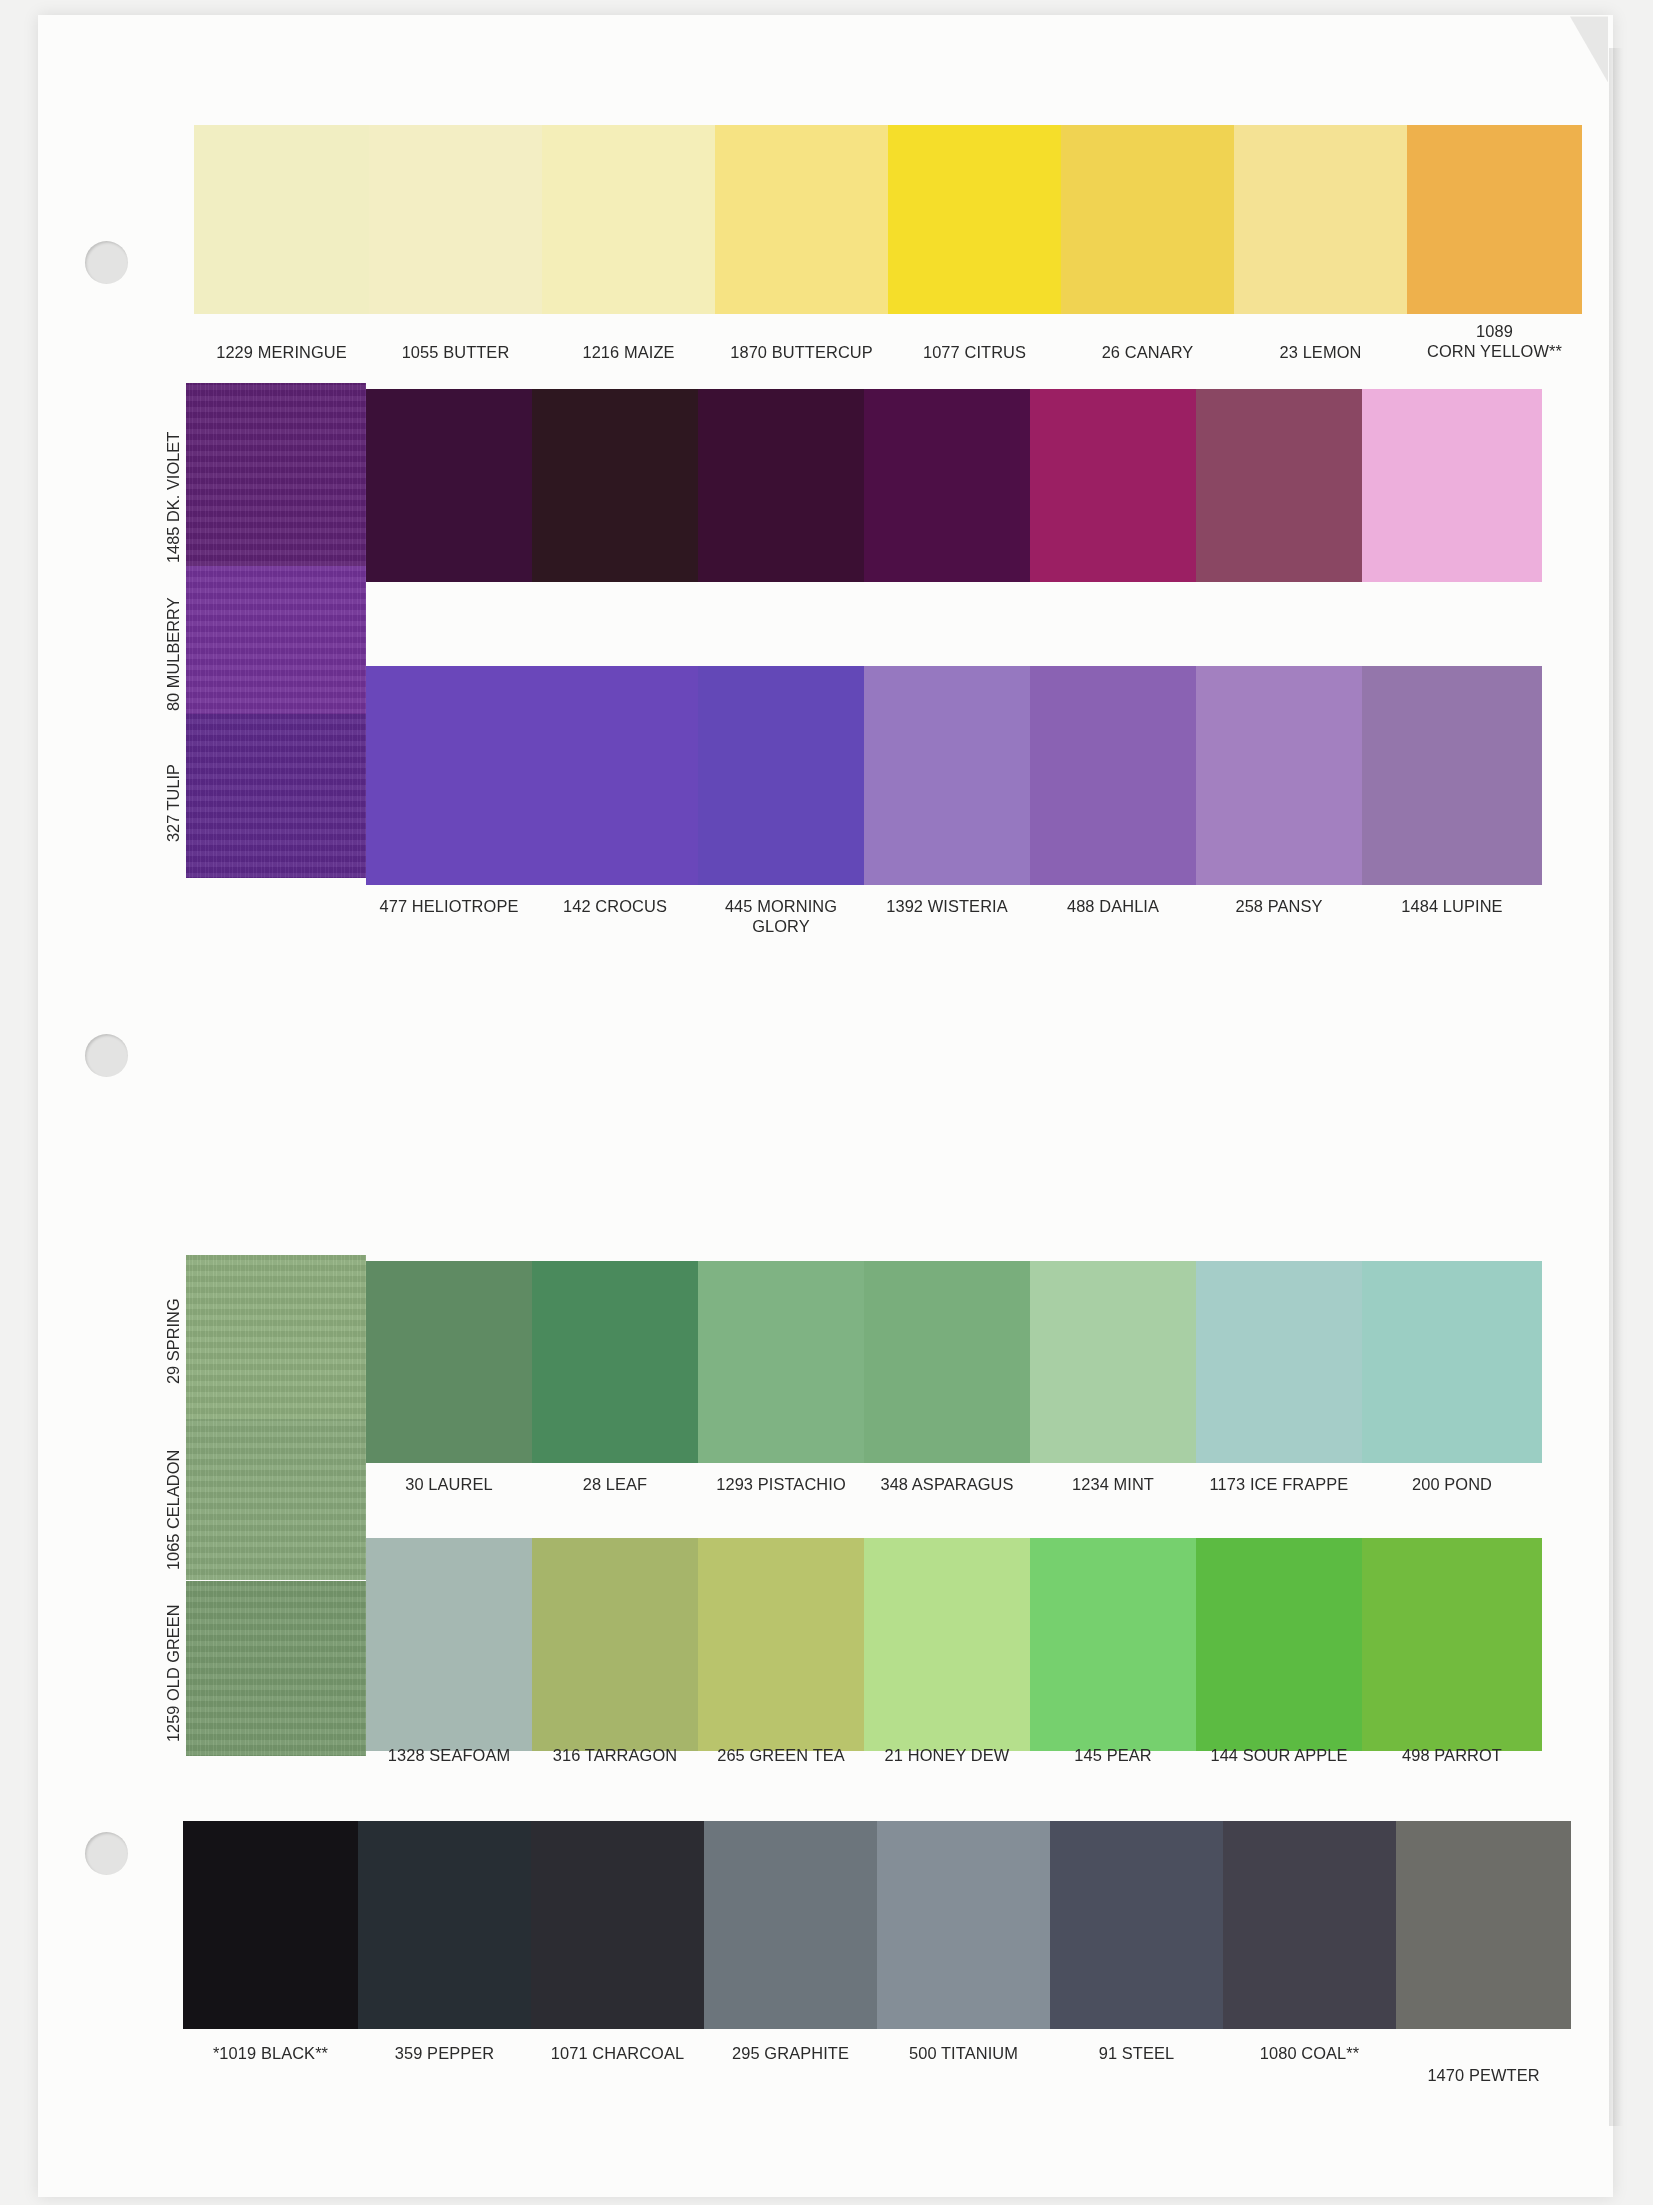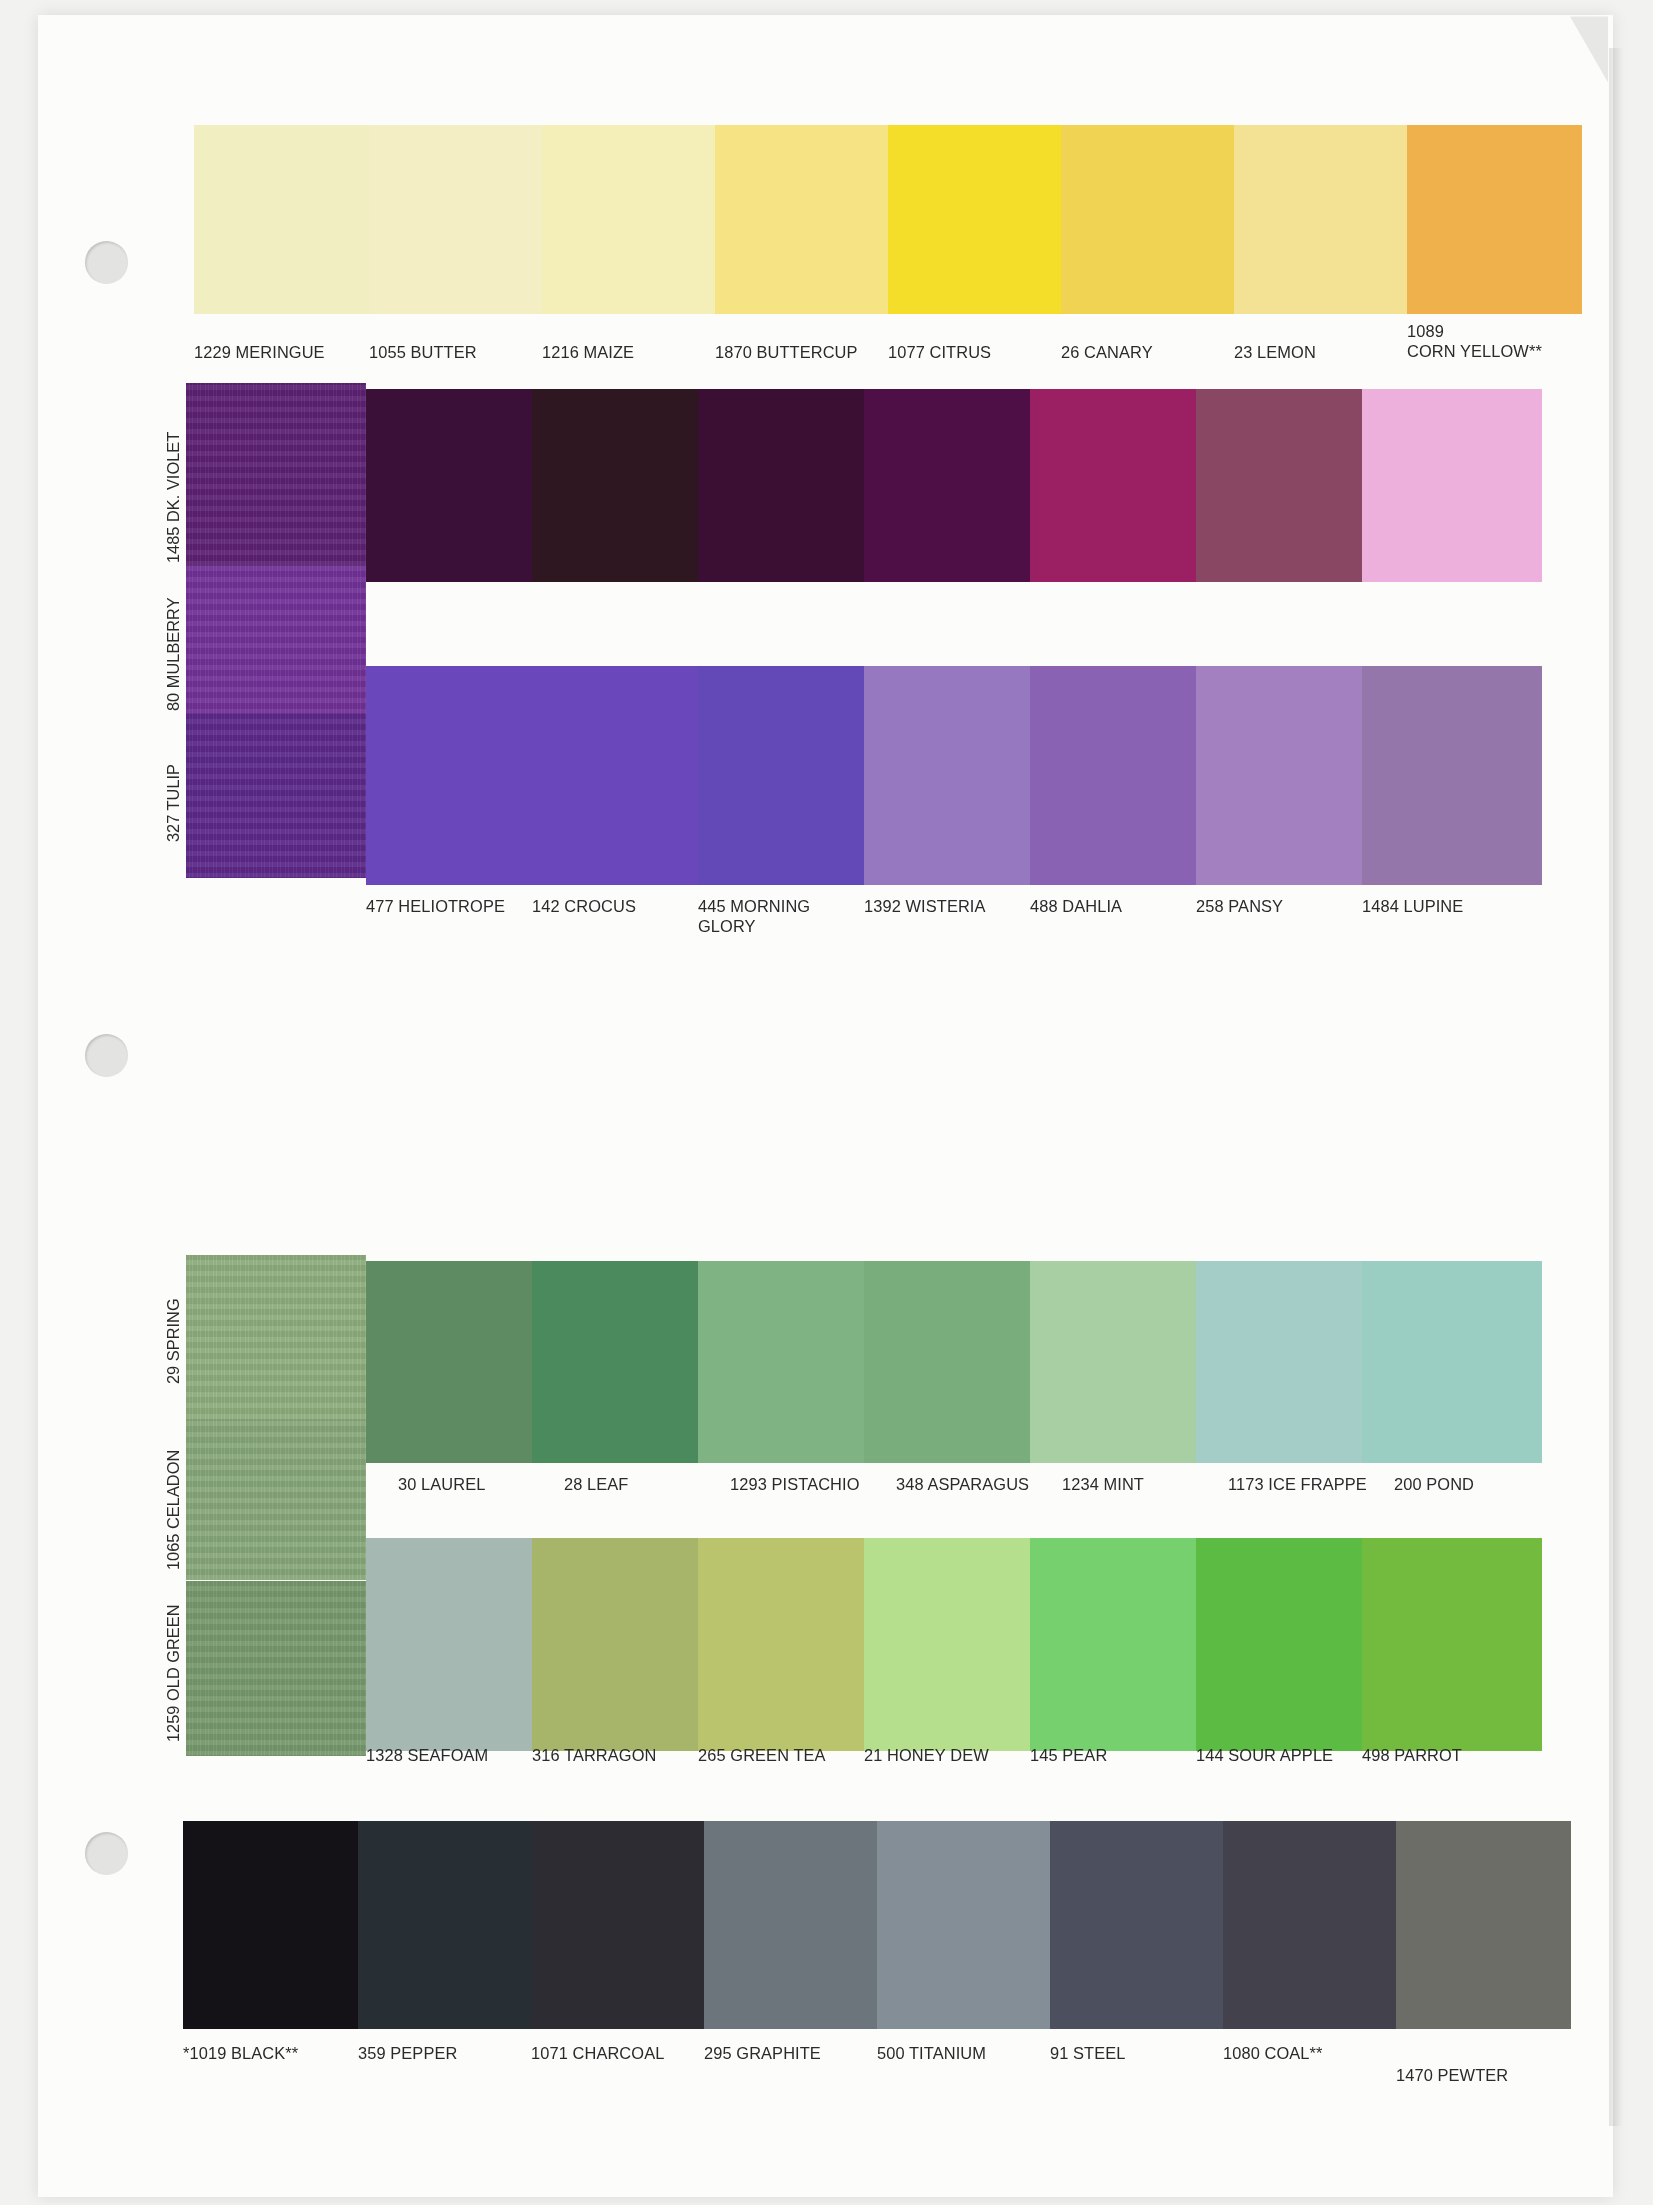--- a/index.html
+++ b/index.html
@@ -73,21 +73,21 @@
   .swatch .tint { position:absolute; inset:0; }
 
   
   .labels {
     position: absolute;
     display: flex;
     flex-direction: row;
   }
   .label {
     flex: 0 0 auto;
-    text-align: left;
+    text-align: center;
     font-size: 16.4px;
     letter-spacing: 0.1px;
     color: #2a2a2a;
     line-height: 1.22;
     font-family: "Liberation Sans", sans-serif;
     white-space: pre-line;
   }
 
   
   .vlabel {
@@ -254,21 +254,21 @@
         <div class="tint" style="background:#a8cfa4"></div>
       </div>
     <div class="swatch" style="width:166px;height:202px;">
         <div class="tint" style="background:#a5cdc8"></div>
       </div>
     <div class="swatch" style="width:180px;height:202px;">
         <div class="tint" style="background:#9bcec3"></div>
       </div>
   </div>
 
-  <div class="labels" style="left:354px; top:1474px;padding-left:44px;">
+  <div class="labels" style="left:366px; top:1474px;">
     <div class="label" style="width:166px">30 LAUREL</div>
     <div class="label" style="width:166px">28 LEAF</div>
     <div class="label" style="width:166px">1293 PISTACHIO</div>
     <div class="label" style="width:166px">348 ASPARAGUS</div>
     <div class="label" style="width:166px">1234 MINT</div>
     <div class="label" style="width:166px">1173 ICE FRAPPE</div>
     <div class="label" style="width:180px">200 POND</div>
   </div>
 
   <div class="row" style="left:366px; top:1538px;">

